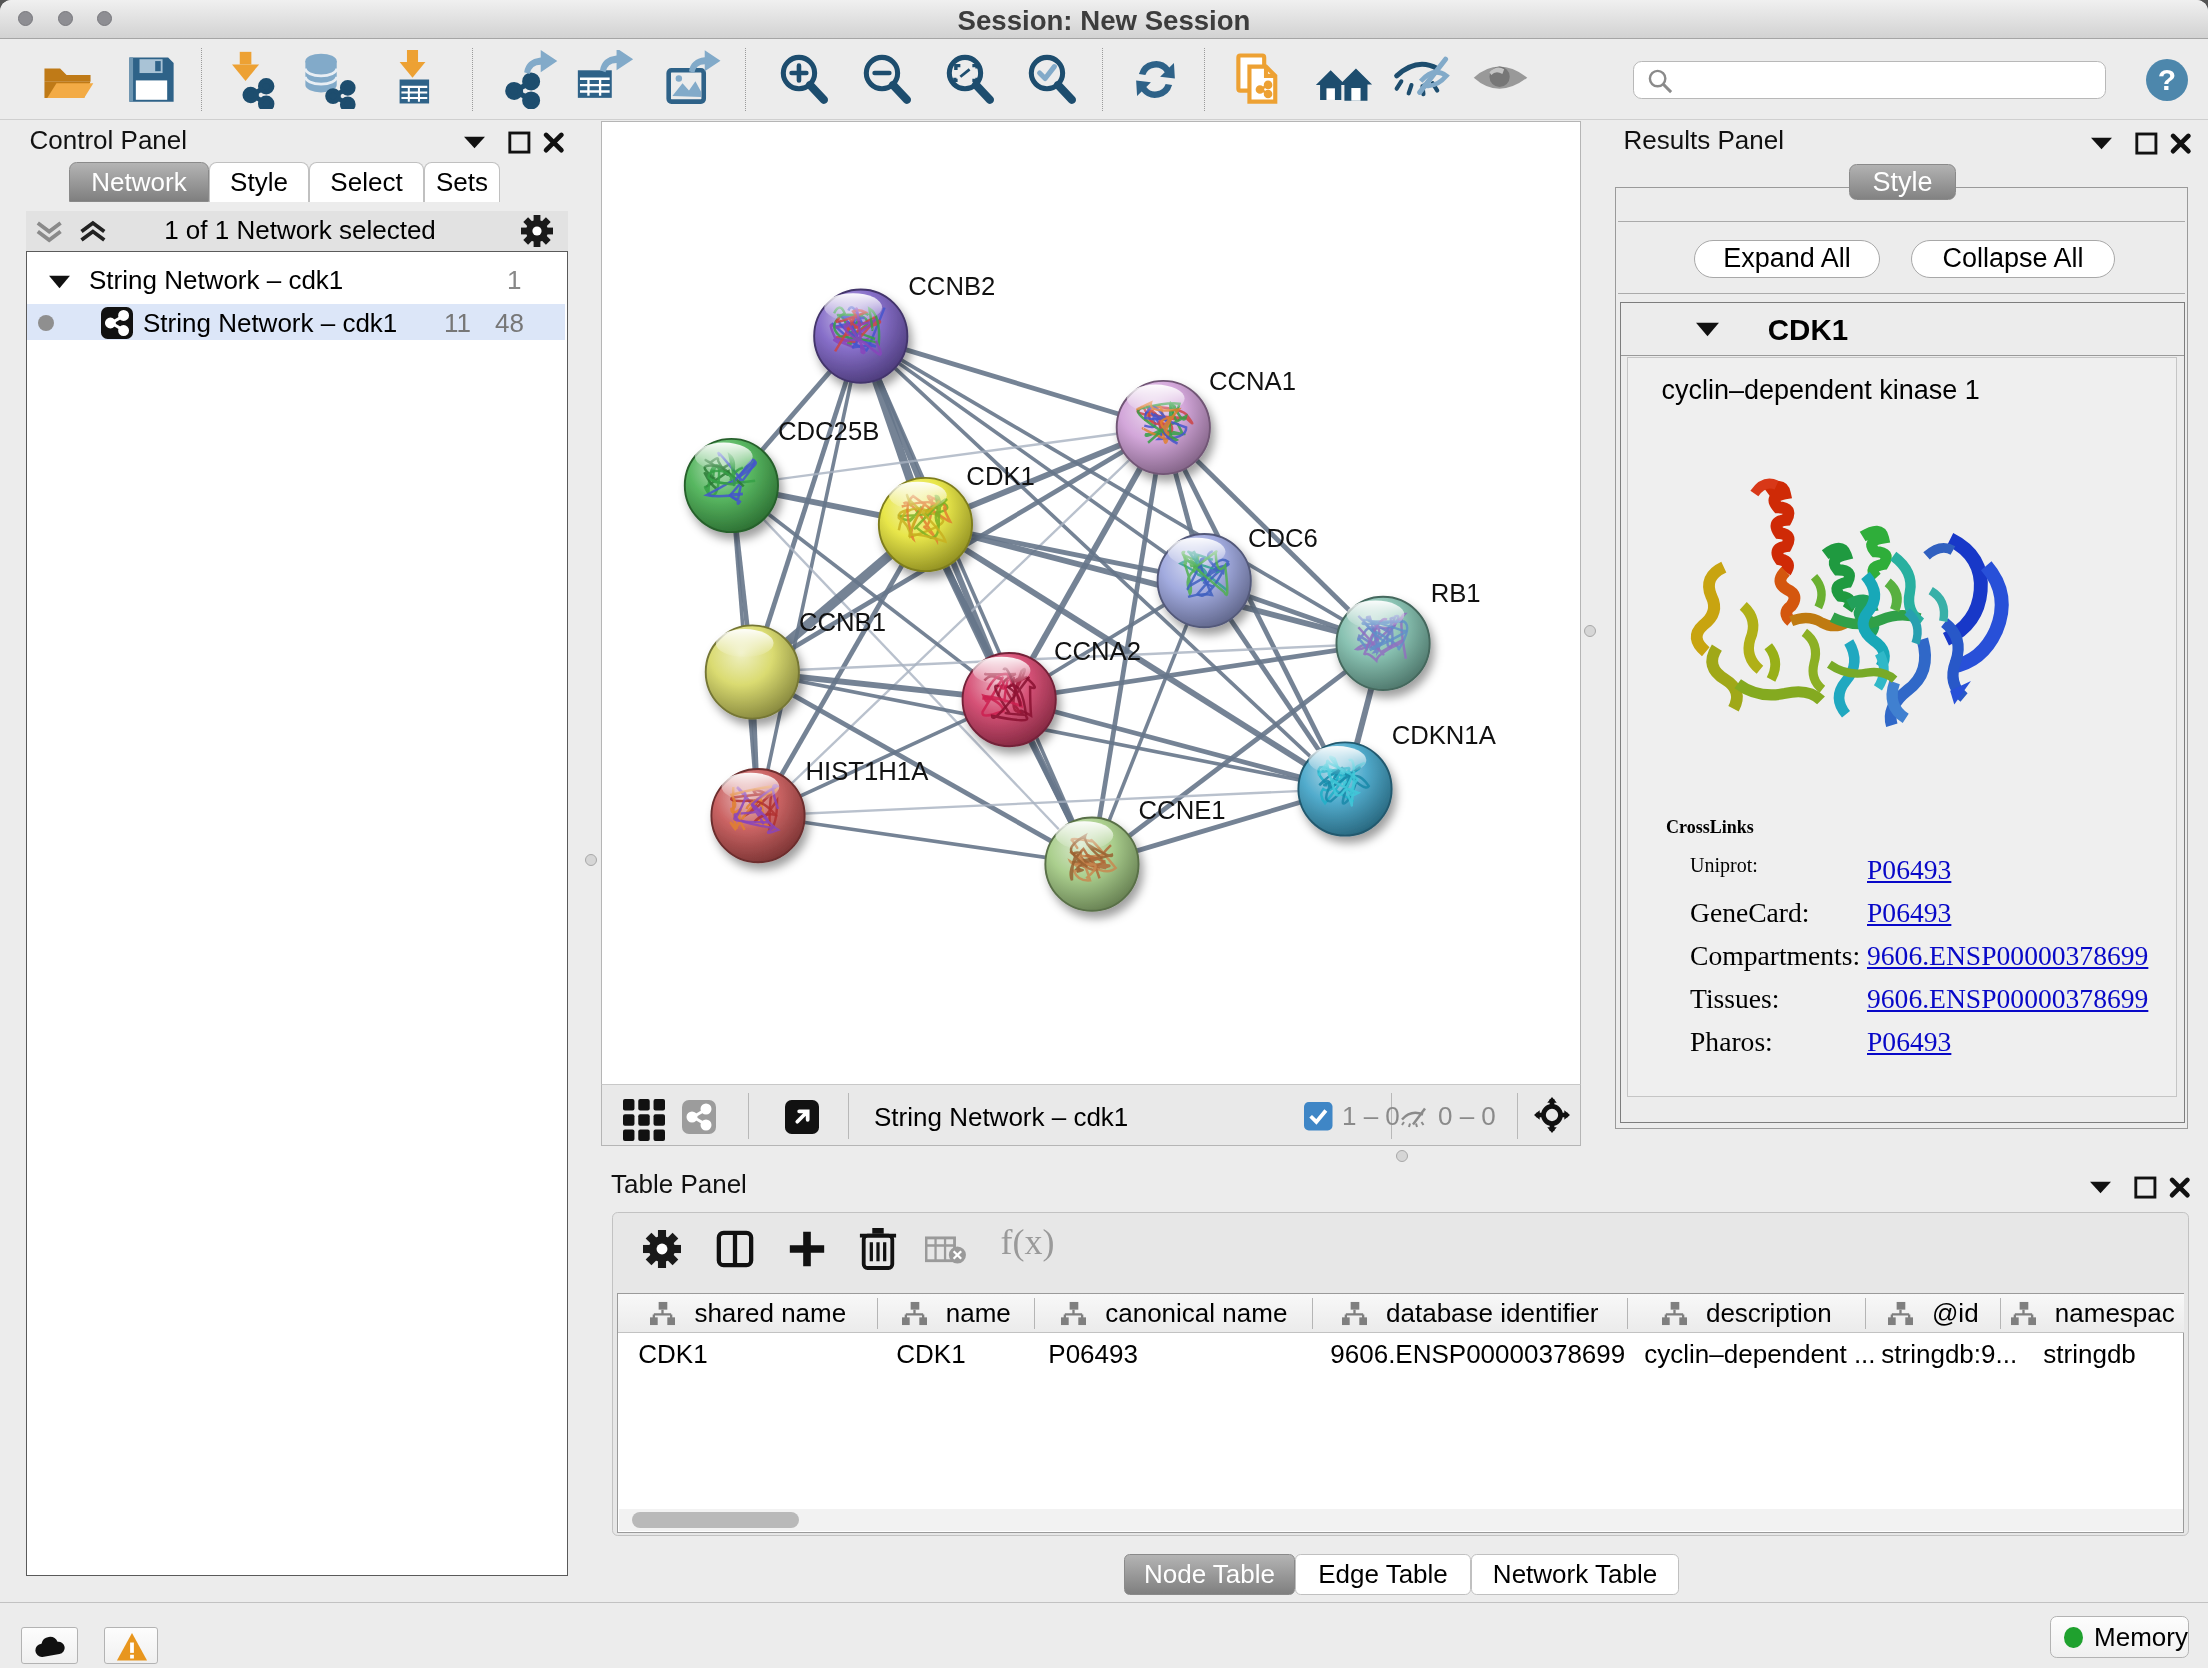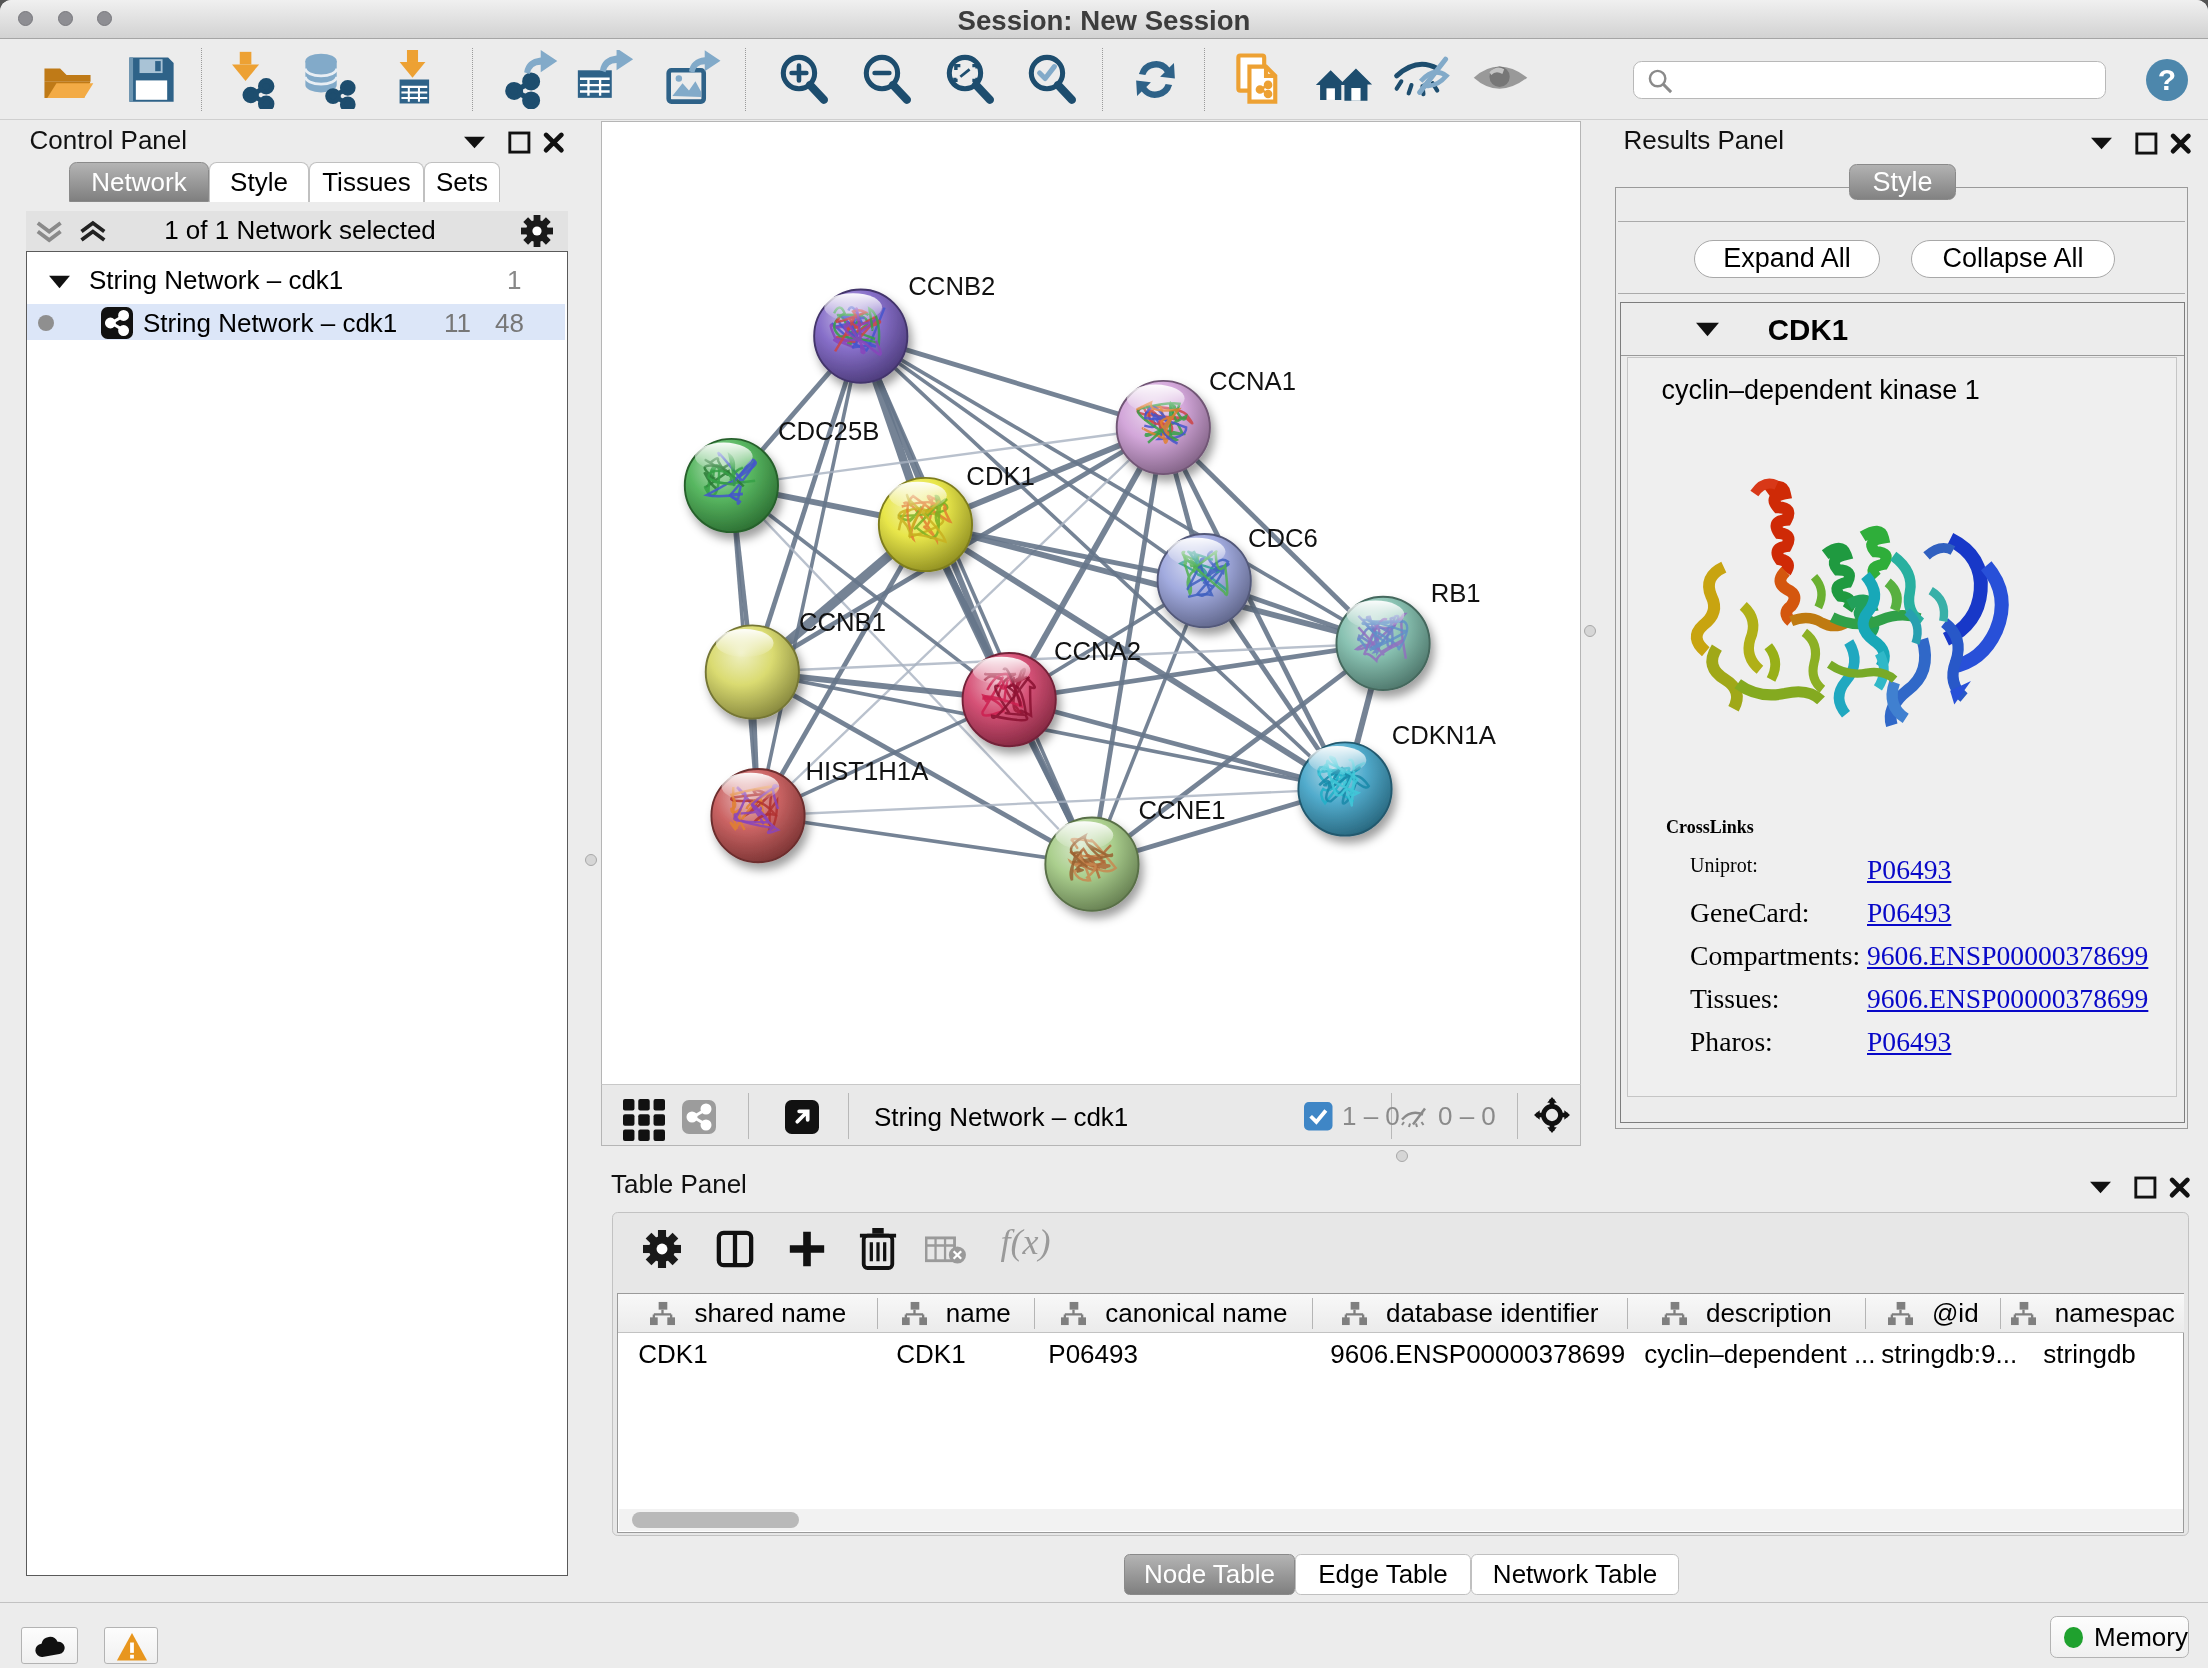--- a/index.html
+++ b/index.html
@@ -202,21 +202,21 @@
       <div id="helpbtn">?</div>
     </div>
     <div class="abs ptitle" style="left:29.5px;top:125px">Control Panel</div>
     <svg class="abs" style="left:464px;top:131px" width="105" height="25" viewBox="0 0 110 26">
       <path d="M0 6 L22 6 L11 18 Z" fill="#111"></path>
       <rect x="48" y="2" width="20" height="20" fill="none" stroke="#111" stroke-width="3"></rect>
       <path d="M86 4 L102 20 M102 4 L86 20" stroke="#111" stroke-width="5" stroke-linecap="round"></path>
     </svg>
     <div class="abs tab seltab" style="left:69px;top:162px;width:140px;height:40px;line-height:38px">Network</div>
     <div class="abs tab whitetab" style="left:209px;top:162px;width:100px;height:40px;line-height:38px">Style</div>
-    <div class="abs tab whitetab" style="left:309px;top:162px;width:115px;height:40px;line-height:38px">Tissues</div>
+    <div class="abs tab whitetab" style="left:309px;top:162px;width:115px;height:40px;line-height:38px">Select</div>
     <div class="abs tab whitetab" style="left:424px;top:162px;width:76px;height:40px;line-height:38px">Sets</div>
     <div id="netbar" class="abs"></div>
     <svg class="abs" style="left:34px;top:219px" width="114" height="27" viewBox="0 0 120 28">
       <g stroke="#8a8a8a" stroke-width="4" fill="none">
         <path d="M4 4 l12 9 l12 -9 M4 13 l12 9 l12 -9"></path>
       </g>
       <g stroke="#222" stroke-width="4" fill="none">
         <path d="M50 13 l12 -9 l12 9 M50 22 l12 -9 l12 9"></path>
       </g>
     </svg>
@@ -619,21 +619,21 @@
           <line x1="2" y1="10" x2="40" y2="10" stroke="#111" stroke-width="4"></line>
           <rect x="15" y="2" width="12" height="6" fill="#111"></rect>
           <path d="M14 17 v20 M21 17 v20 M28 17 v20" stroke="#111" stroke-width="3.4"></path>
         </svg>
         <svg class="abs" style="left:312px;top:23px" width="42" height="28.5" viewBox="0 0 44 30">
           <rect x="1" y="2" width="30" height="24" fill="none" stroke="#9a9a9a" stroke-width="3"></rect>
           <path d="M1 10 h30 M11 2 v24 M21 2 v24" stroke="#9a9a9a" stroke-width="2.4"></path>
           <circle cx="34" cy="20" r="9" fill="#9a9a9a"></circle>
           <path d="M30 16 l8 8 M38 16 l-8 8" stroke="#fff" stroke-width="2.4"></path>
         </svg>
-        <div class="abs serif" style="left:388px;top:7.6px;font-size:36px;font-style:italic;color:#9a9a9a">f(x)</div>
+        <div class="abs serif" style="left:388px;top:7.6px;font-size:36px;color:#9a9a9a">f(x)</div>
         <div id="ttable">
           <div id="thead">
             <div class="thcell" style="left:0px;width:259px">
               <svg width="27" height="25" viewBox="0 0 28 26">
                 <rect x="10" y="1" width="9" height="8" fill="#7f7f7f"></rect>
                 <path d="M14 9 v5 M5 14 h18 M5 14 v4 M23 14 v4" stroke="#7f7f7f" stroke-width="2.4" fill="none"></path>
                 <rect x="1" y="17" width="8" height="8" fill="#7f7f7f"></rect>
                 <rect x="19" y="17" width="8" height="8" fill="#7f7f7f"></rect>
               </svg>
               <span>shared name</span>

